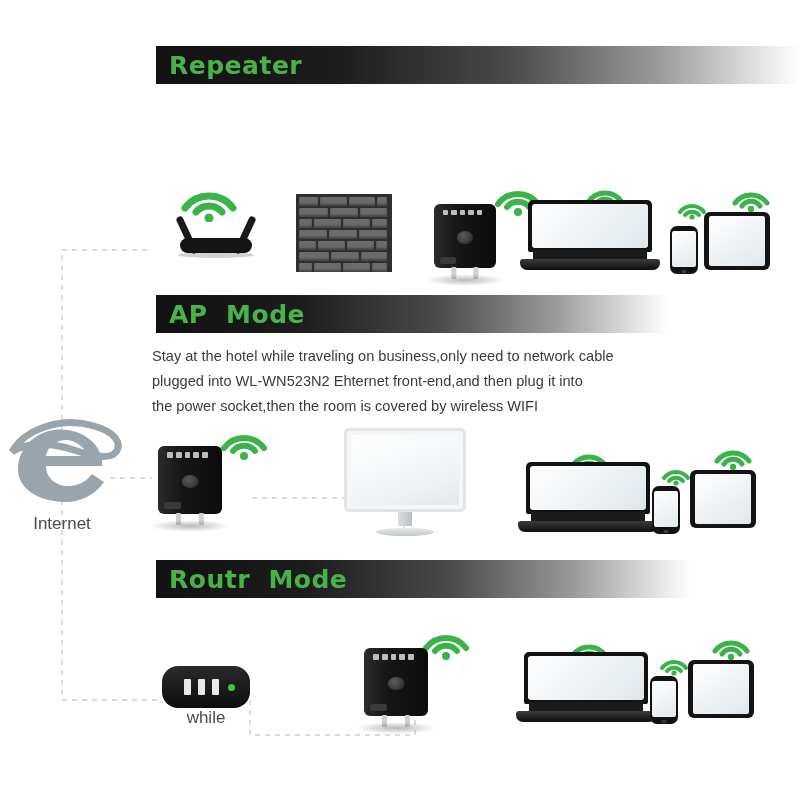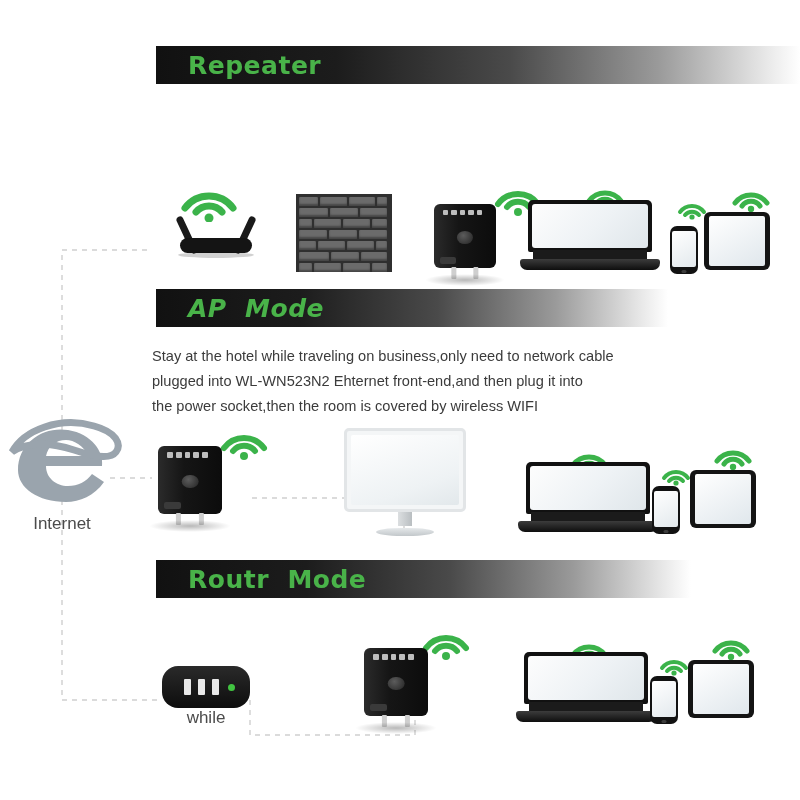--- a/index.html
+++ b/index.html
@@ -19,21 +19,21 @@
     position:absolute;
     height: 38px;
     background: linear-gradient(to right, #111111 0%, #1c1c1c 28%, #4a4a4a 55%, #9a9a9a 78%, #e9e9e9 95%, #ffffff 100%);
     display:flex; align-items:center;
   }
   .banner-label {
     color: #49b349;
     font-size: 25px;
     font-weight: bold;
     letter-spacing: 0.5px;
-    padding-left: 32px;
+    padding-left: 13px;
     white-space: pre;
     font-family: "DejaVu Sans", sans-serif;
   }
   .para {
     position:absolute;
     font-size: 14.6px;
     line-height: 25px;
     color: #3b3b3b;
     width: 600px;
     white-space: pre-line;
@@ -359,21 +359,21 @@
         <path d="M12,26 A11,11 0 0 1 30,26" transform="translate(0,-2)"></path>
       </g>
       <circle cx="21" cy="27" r="3.2" fill="#3bb34a"></circle>
     </svg>
   </div>
   <div class="tablet" style="left:704px; top:212px; width:66px; height:58px;">
     <div class="tb"></div>
       <div class="ts"></div>
   </div>
 
-  <div class="banner" style="left:156px; top:289px; width:512px;font-style:italic;">
+  <div class="banner" style="left:156px; top:295px; width:512px;">
     <div class="banner-label">AP  Mode</div>
   </div>
 
   <div class="para" style="left:152px; top:344px; width:620px;">Stay at the hotel while traveling on business,only need to network cable
 plugged into WL-WN523N2 Ehternet front-end,and then plug it into
 the power socket,then the room is covered by wireless WIFI</div>
 
   <div class="ie" style="left:4px; top:412px;">
     <svg width="118" height="96" viewBox="0 0 118 96">
       <g>

